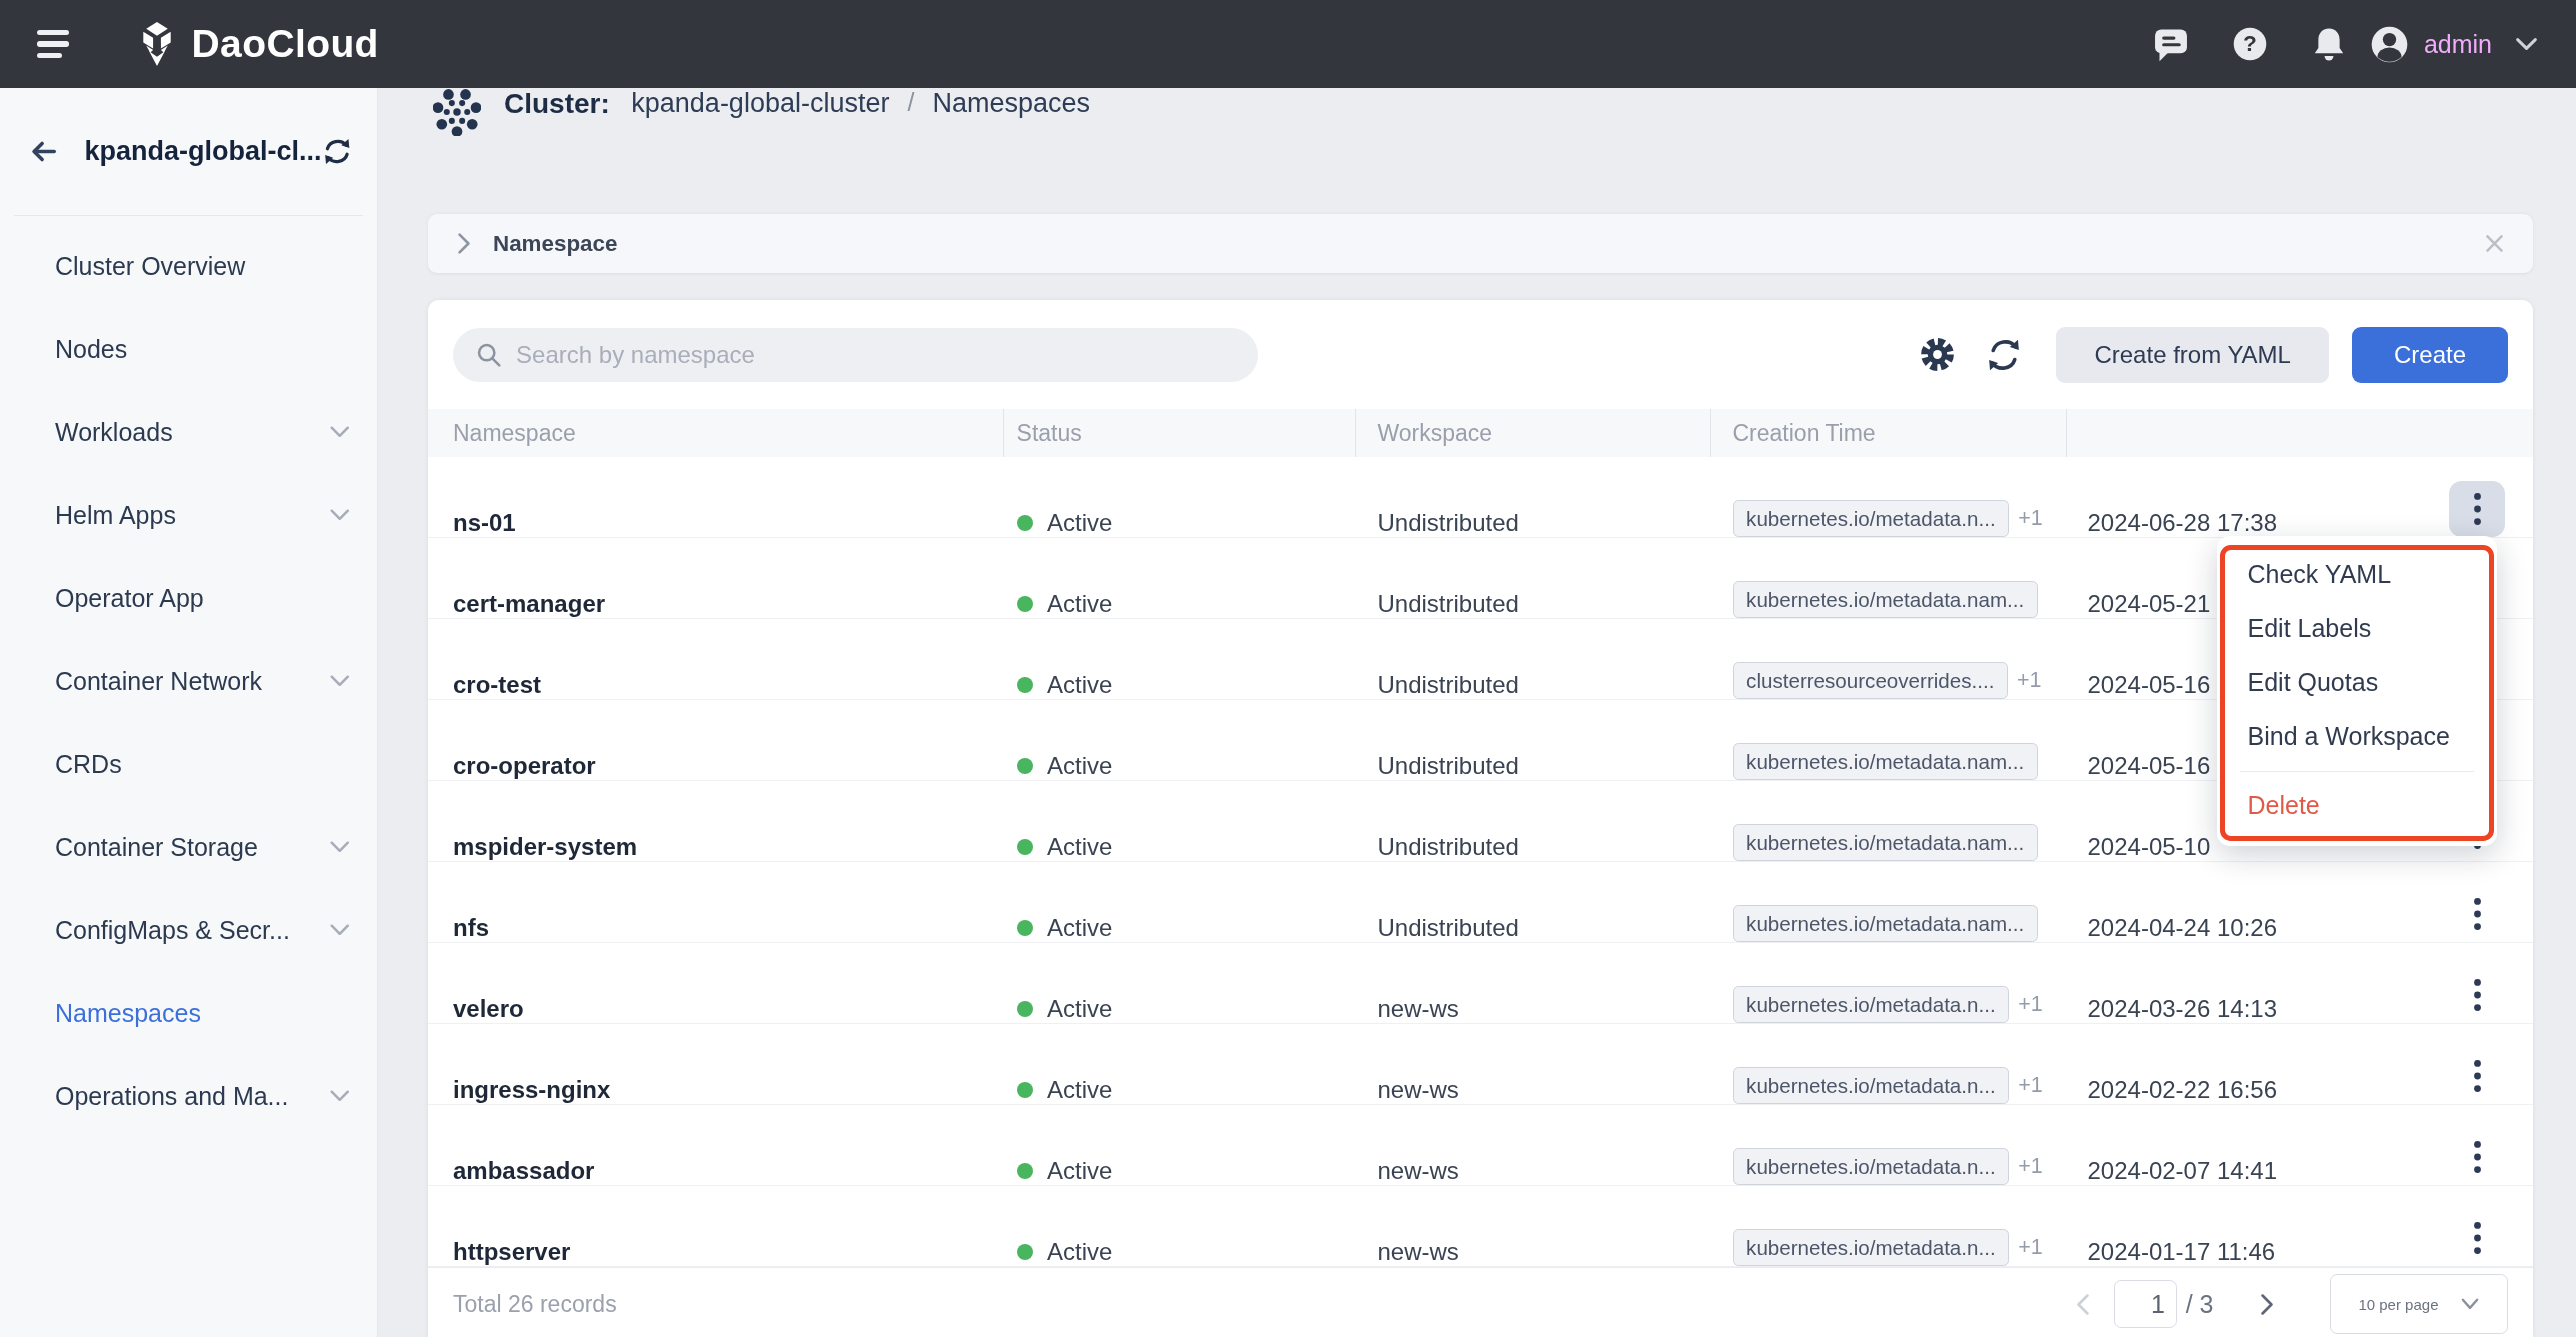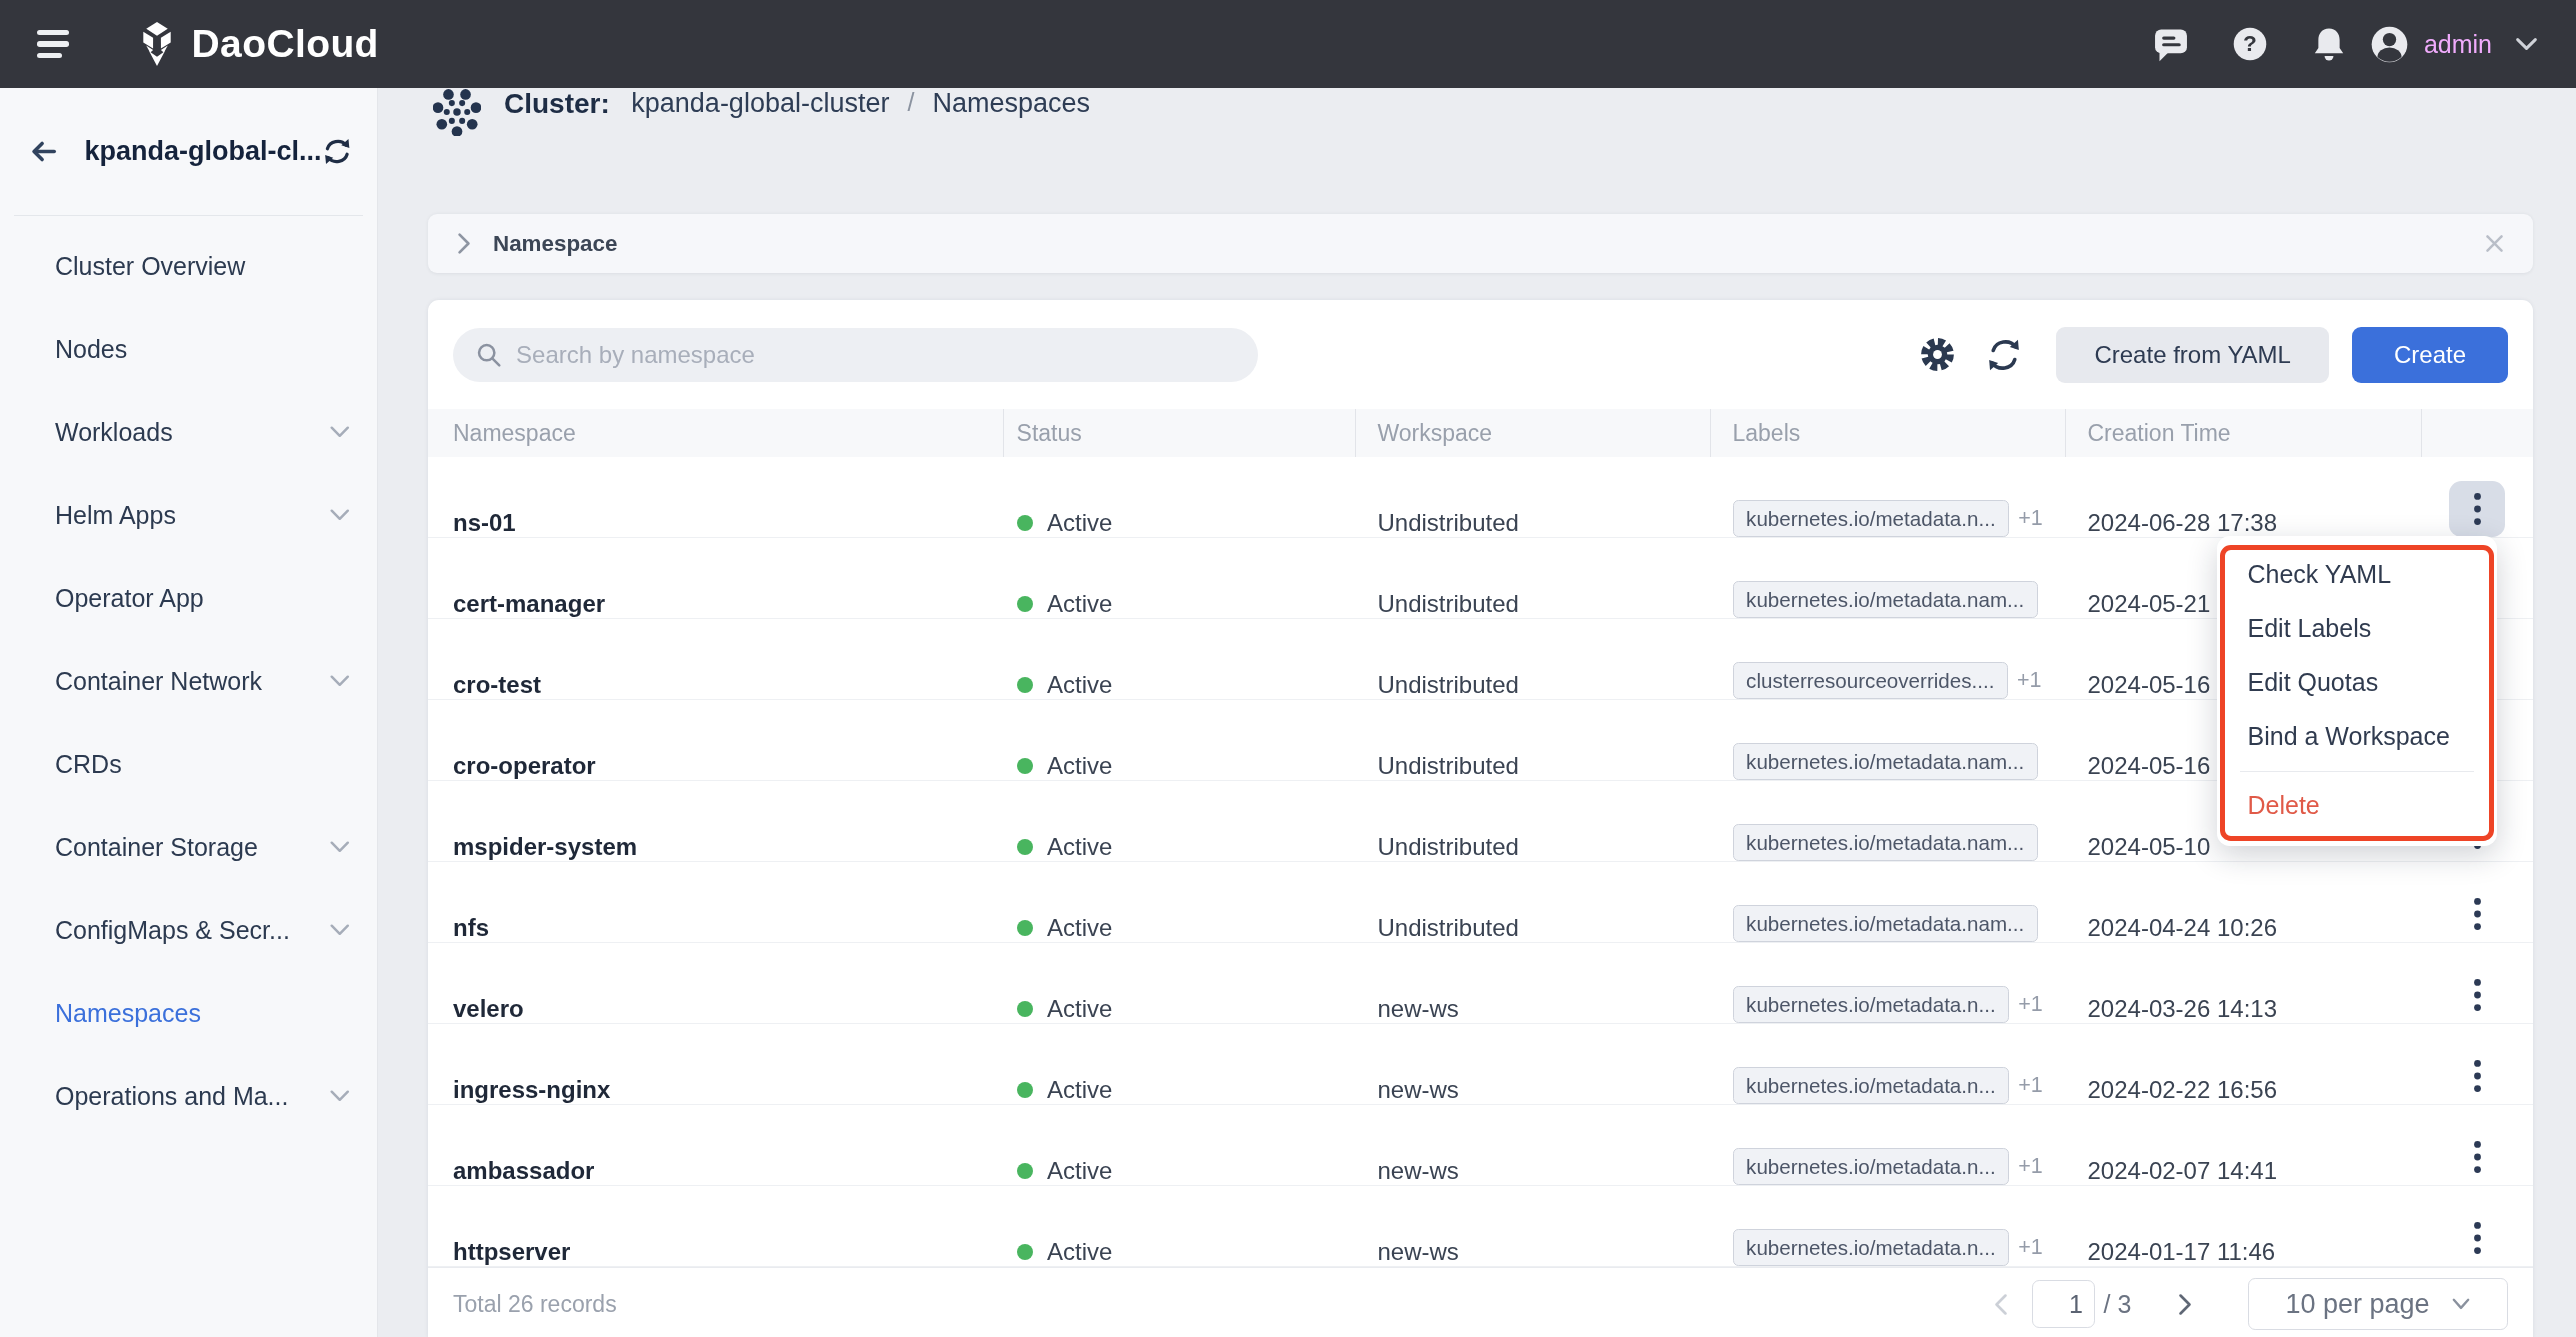--- a/index.html
+++ b/index.html
@@ -86,22 +86,22 @@
   
   .tfoot{height:73px;display:flex;align-items:center;padding:0 25px;border-top:0.9px solid #e9ebef;flex:none;background:#fff}
   .total{font-size:23px;color:#9aa1ad}
   .pager{margin-left:auto;display:flex;align-items:center}
   .pg-chev{width:36px;height:36px;display:flex;align-items:center;justify-content:center;cursor:pointer}
   .pg-input{width:63px;height:48px;border:0.9px solid #d9dce3;border-radius:7.2px;margin-left:12.6px;
             font-size:25px;color:#5b6372;text-align:right;padding:0 10.8px;outline:none;background:#fff;
             font-family:"Liberation Sans",sans-serif}
   .pg-total{font-size:25px;color:#6b7382;margin-left:9px}
   .pg-next{margin-left:36px}
-  .per-page{height:52px;border:0.9px solid #d9dce3;border-radius:7.2px;margin-left:45px;display:flex;align-items:center;
-            padding:0 36px;font-size:27px;color:#6b7382;cursor:pointer}
+  .per-page{height:60px;border:0.9px solid #d9dce3;border-radius:7.2px;margin-left:45px;display:flex;align-items:center;
+            padding:0 27px;font-size:15px;color:#6b7382;cursor:pointer}
   .per-page .chev{margin-left:21.5px;display:flex}
 
   
   .menu{position:absolute;left:2217px;top:536px;width:280px;background:#fff;border-radius:12.6px;
         box-shadow:0 9px 30.5px rgba(20,30,50,.20);padding:11.7px 0 13.5px;z-index:30}
   .menu-item{height:54px;display:flex;align-items:center;padding-left:30.5px;font-size:25px;color:#303b4f;cursor:pointer}
   .menu-item.danger{color:var(--danger-red)}
   .menu-div{height:0.9px;background:#e8eaee;margin:7.2px 23px}
   .menu-outline{position:absolute;left:2220px;top:545px;width:274px;height:296px;border:5.4px solid var(--highlight-border);
                 border-radius:10.8px;pointer-events:none;z-index:31}
@@ -321,21 +321,20 @@
             </div>
             <div class="btn btn-gray">Create from YAML</div>
             <div class="btn btn-blue">Create</div>
           </div>
         </div>
 
         <div class="thead">
           <div class="c-name">Namespace</div>
           <div class="c-status">Status</div>
           <div class="c-ws">Workspace</div>
-          <div class="c-labels">Labels</div>
           <div class="c-time">Creation Time</div>
           <div class="c-act"></div>
         </div>
 
         <div class="tbody">
           <div class="trow">
               <div class="c-name row-name">ns-01</div>
               <div class="c-status">
                 <span class="dot"></span>
                 <span>Active</span>

